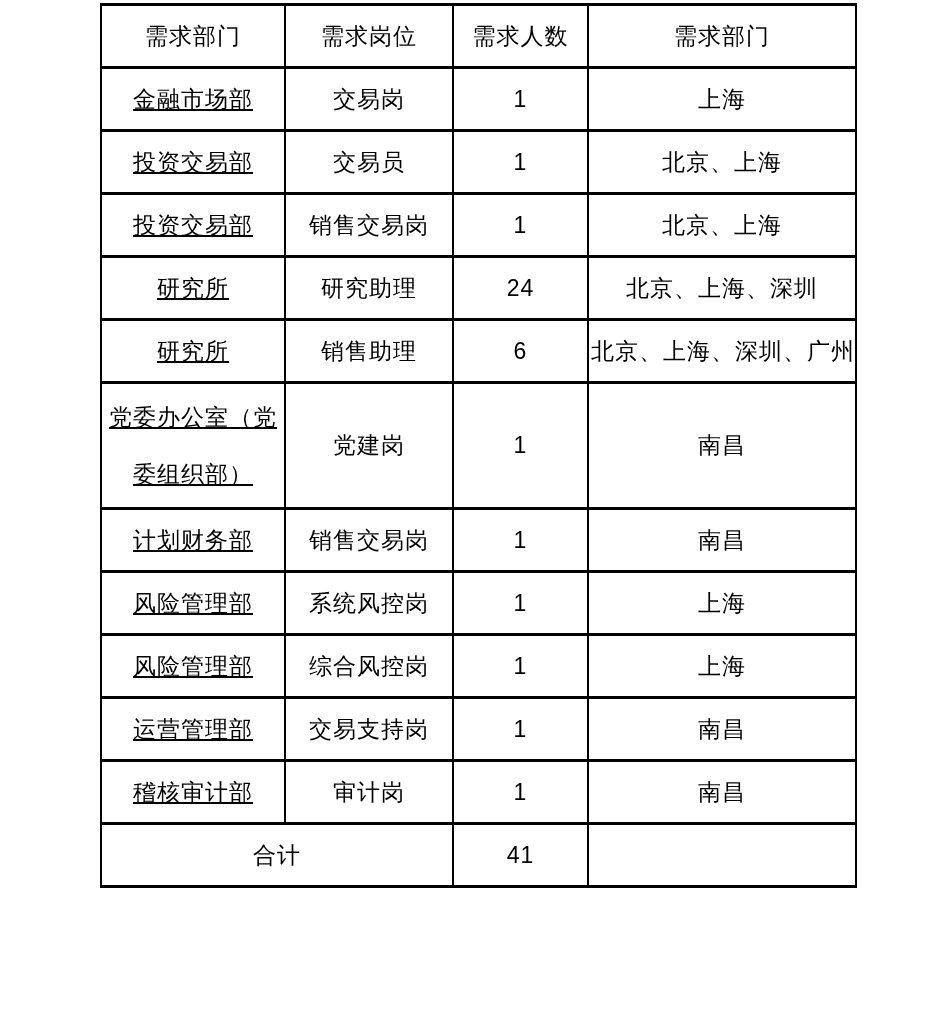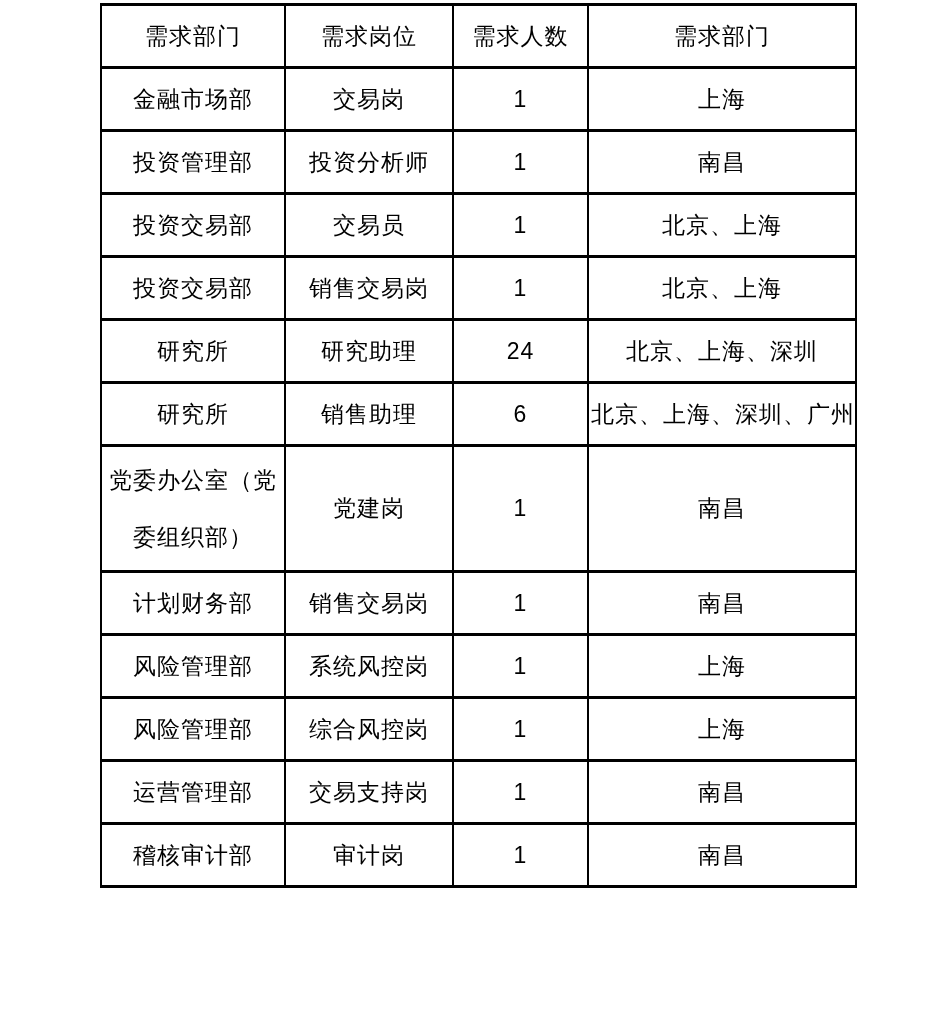--- a/index.html
+++ b/index.html
@@ -45,21 +45,21 @@
     overflow: hidden;
   }
   table.demand-table tr { height: 63px; }
   table.demand-table tr.tall { height: 126px; }
 
   td.cell-count, th.h-count {
     font-family: "Liberation Sans", sans-serif;
     letter-spacing: 0;
   }
   td.cell-location { white-space: nowrap; letter-spacing: 0.5px; }
-  td.cell-dept { padding: 0 2px; }
+  td.cell-dept { padding: 0 2px; text-decoration: underline; }
 </style>
 </head>
 <body>
 
 <div class="page">
   <table class="demand-table">
     <colgroup>
       <col class="c-dept">
       <col class="c-pos">
       <col class="c-count">
@@ -72,26 +72,20 @@
         <th class="h-count">需求人数</th>
         <th>需求部门</th>
       </tr>
     </thead>
     <tbody>
       <tr>
         <td class="cell-dept">金融市场部</td>
         <td>交易岗</td>
         <td class="cell-count">1</td>
         <td class="cell-location">上海</td>
-      </tr>
-      <tr>
-        <td class="cell-dept">投资管理部</td>
-        <td>投资分析师</td>
-        <td class="cell-count">1</td>
-        <td class="cell-location">南昌</td>
       </tr>
       <tr>
         <td class="cell-dept">投资交易部</td>
         <td>交易员</td>
         <td class="cell-count">1</td>
         <td class="cell-location">北京、上海</td>
       </tr>
       <tr>
         <td class="cell-dept">投资交易部</td>
         <td>销售交易岗</td>
@@ -139,15 +133,20 @@
         <td>交易支持岗</td>
         <td class="cell-count">1</td>
         <td class="cell-location">南昌</td>
       </tr>
       <tr>
         <td class="cell-dept">稽核审计部</td>
         <td>审计岗</td>
         <td class="cell-count">1</td>
         <td class="cell-location">南昌</td>
       </tr>
+      <tr>
+        <td colspan="2">合计</td>
+        <td class="cell-count">41</td>
+        <td class="cell-location"></td>
+      </tr>
     </tbody>
   </table>
 </div>
 
 </body></html>

